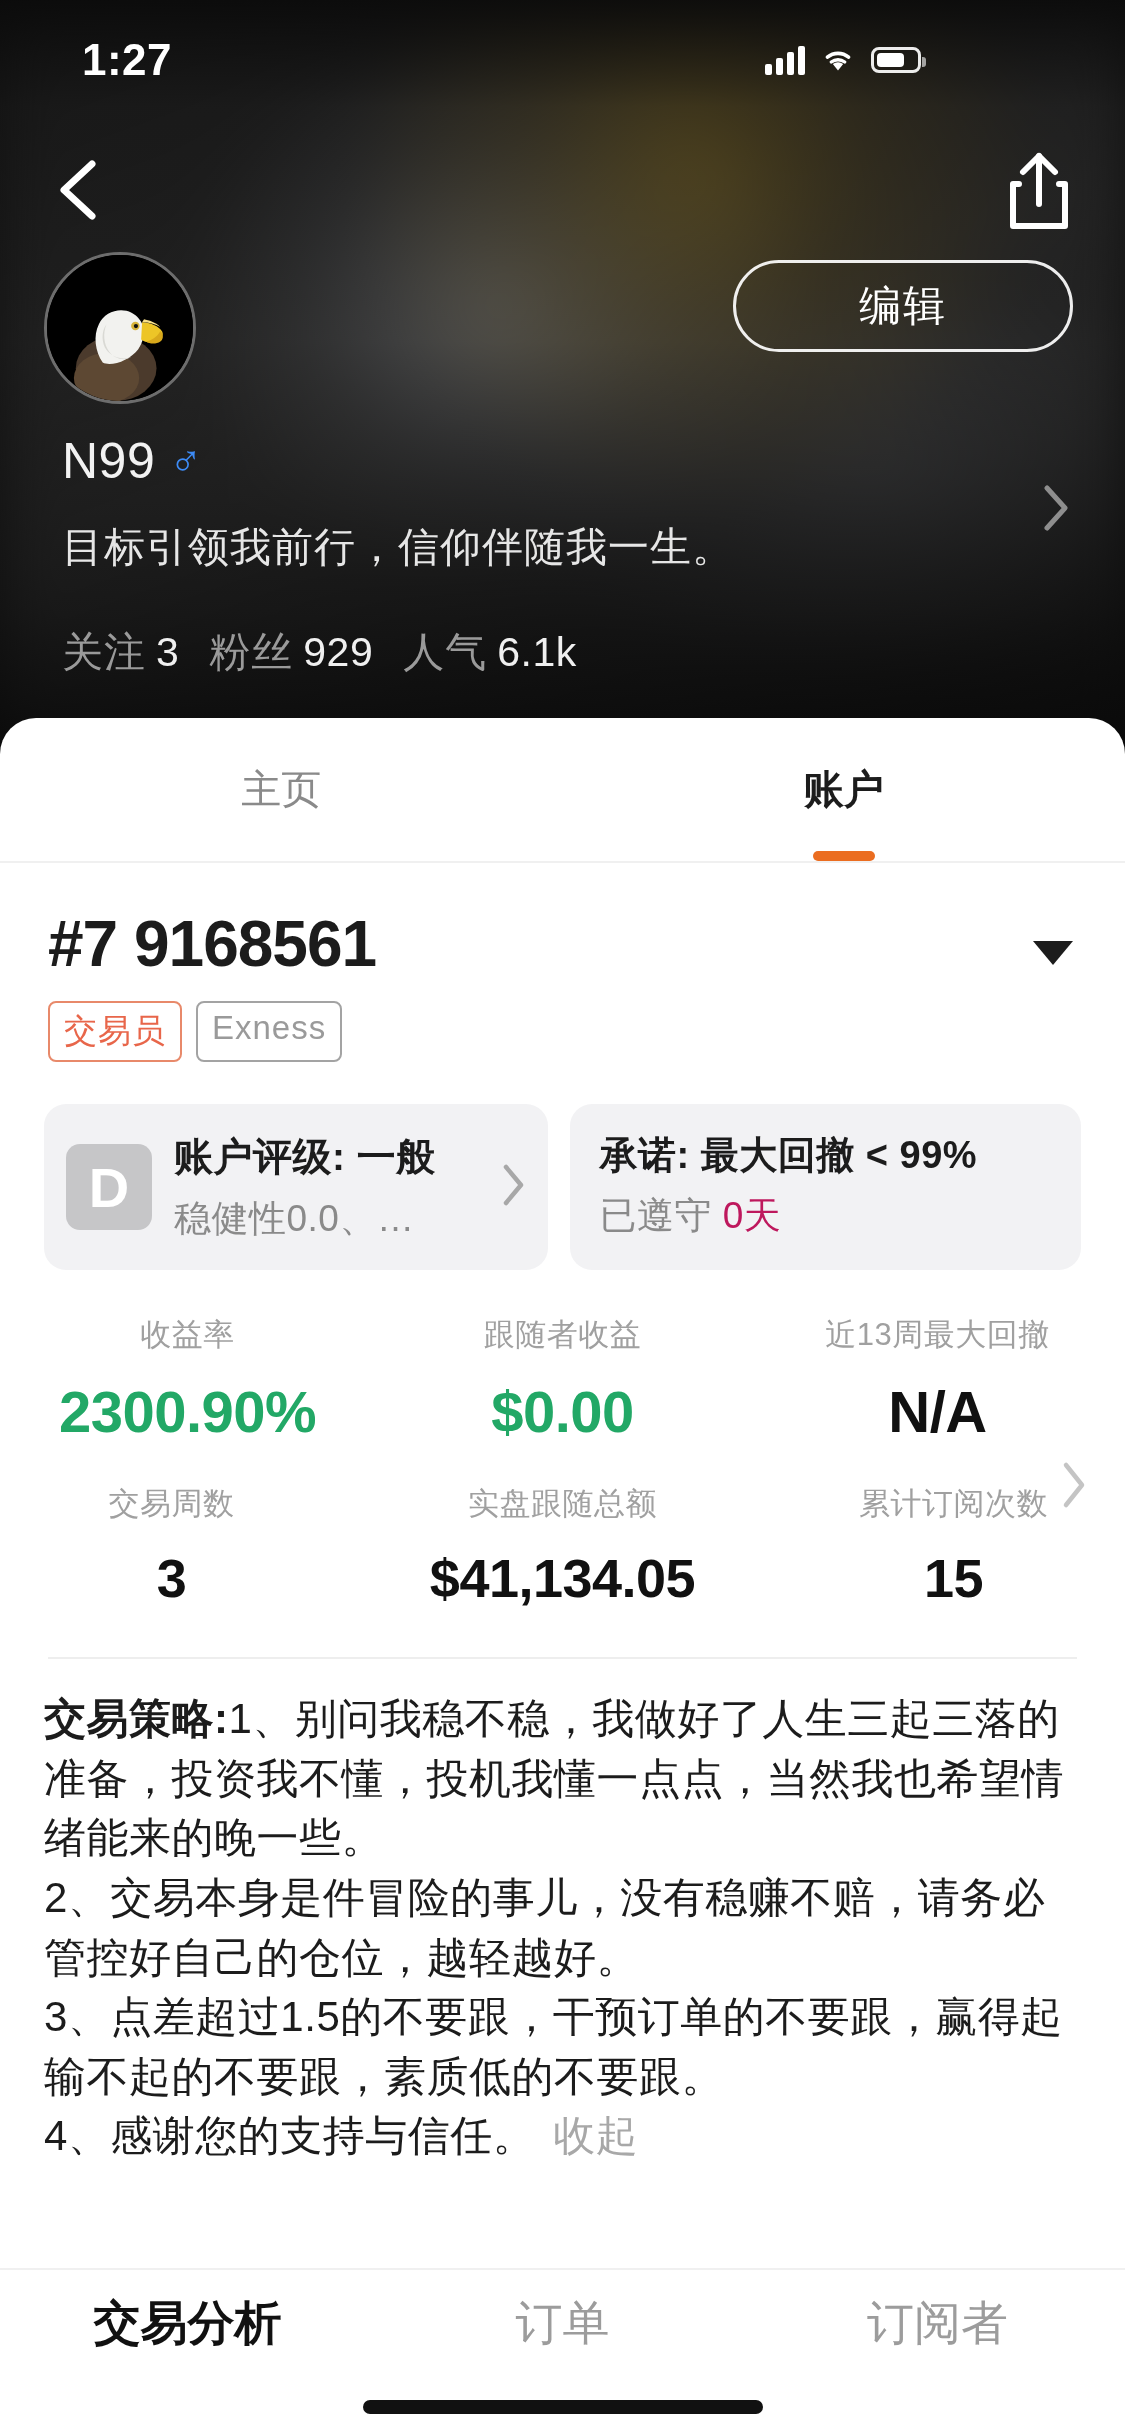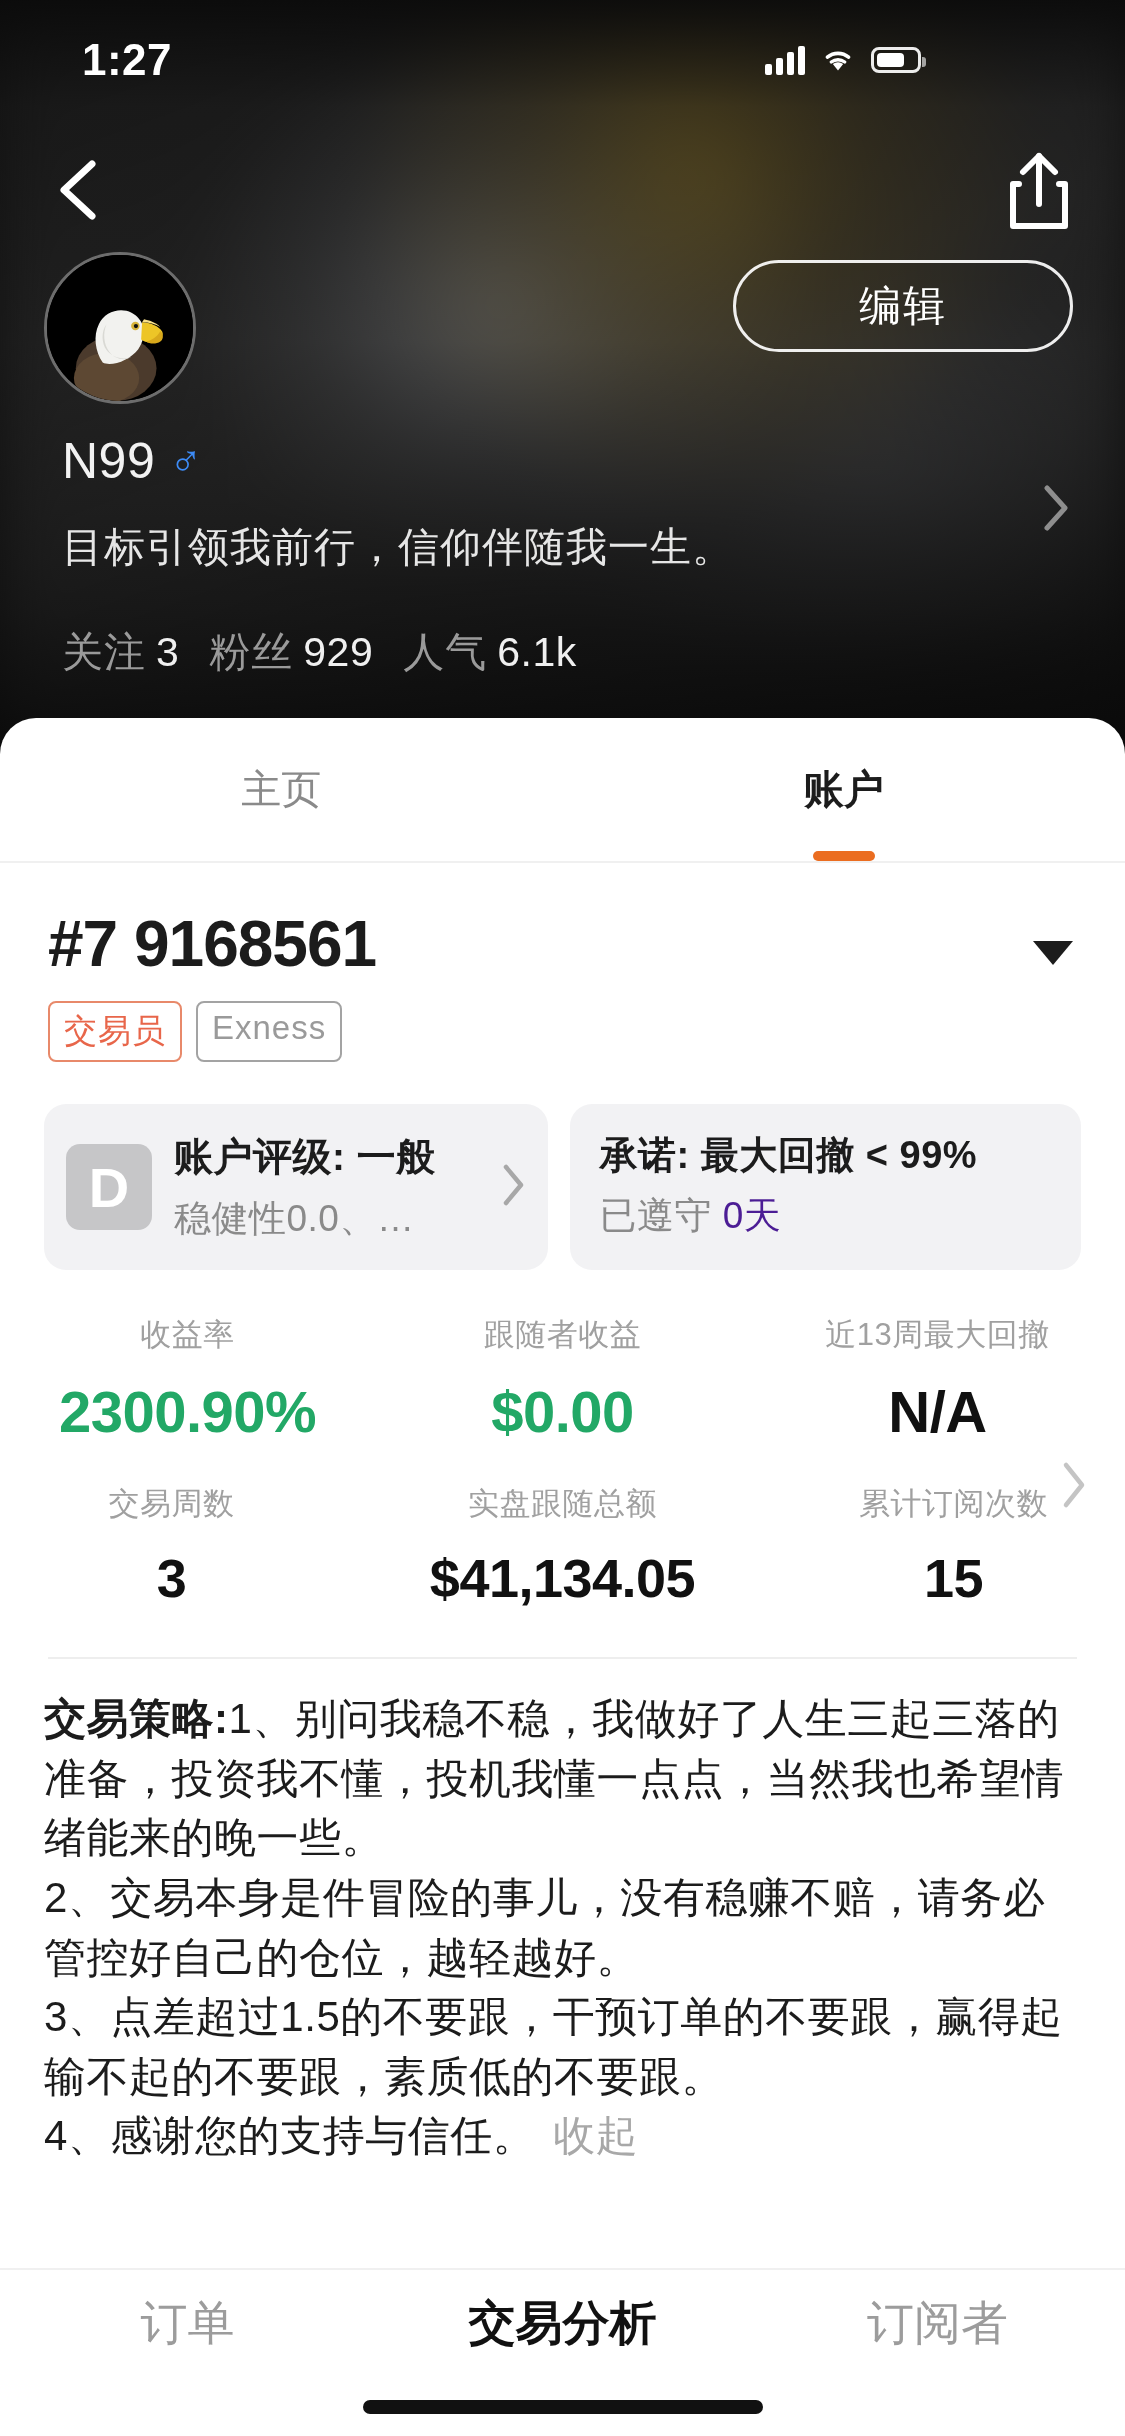--- a/index.html
+++ b/index.html
@@ -118,21 +118,21 @@
   .grade {
     width:86px; height:86px; background:#c6c6c8; border-radius:14px; color:#fff;
     font-size:56px; font-weight:700; display:flex; align-items:center; justify-content:center; flex:0 0 auto;
   }
   .card-txt { margin-left:22px; }
   .card-t1 { font-size:39px; font-weight:700; color:#1c1c1c; letter-spacing:.5px; }
   .card-t2 { font-size:37px; color:#8a8a8a; margin-top:10px; letter-spacing:.5px; }
   .card .chev { position:absolute; right:20px; top:50%; transform:translateY(-50%); }
   .card.right { padding:26px 26px 26px 30px; display:block; }
   .card.right .card-t1 { font-size:38px; }
-  .card.right .card-t2 .days { color:#4c1d95; }
+  .card.right .card-t2 .days { color:#be185d; }
 
   .metrics { position:relative; padding:44px 0 0 0; }
   .mrow { display:flex; }
   .mcell { flex:1; text-align:center; }
   .mlabel { font-size:31px; color:#a0a0a0; letter-spacing:.5px; }
   .mvalue { font-size:58px; font-weight:700; margin-top:22px; letter-spacing:-.5px; }
   .mvalue.green { color:#22a866; }
   .mvalue.black { color:#111; }
   .mrow.second { margin-top:38px;gap:48px; }
   .mrow.second .mvalue { font-size:54px; }
@@ -329,25 +329,25 @@
 
     <div class="strategy">
       <span class="k">交易策略:</span><span>1、别问我稳不稳，我做好了人生三起三落的准备，投资我不懂，投机我懂一点点，当然我也希望情绪能来的晚一些。</span><br>
       <span>2、交易本身是件冒险的事儿，没有稳赚不赔，请务必管控好自己的仓位，越轻越好。</span><br>
       <span>3、点差超过1.5的不要跟，干预订单的不要跟，赢得起输不起的不要跟，素质低的不要跟。</span><br>
       <span>4、感谢您的支持与信任。</span><span class="collapse">收起</span>
     </div>
   </div>
 
   <div class="bottom-tabs">
+    <div class="btab active">
+      <span>交易分析</span>
+    </div>
     <div class="btab idle">
       <span>订单</span>
     </div>
-    <div class="btab active">
-      <span>交易分析</span>
-    </div>
     <div class="btab idle">
       <span>订阅者</span>
     </div>
   </div>
   <div class="home-ind"></div>
 
 </div>
 
 </body></html>

